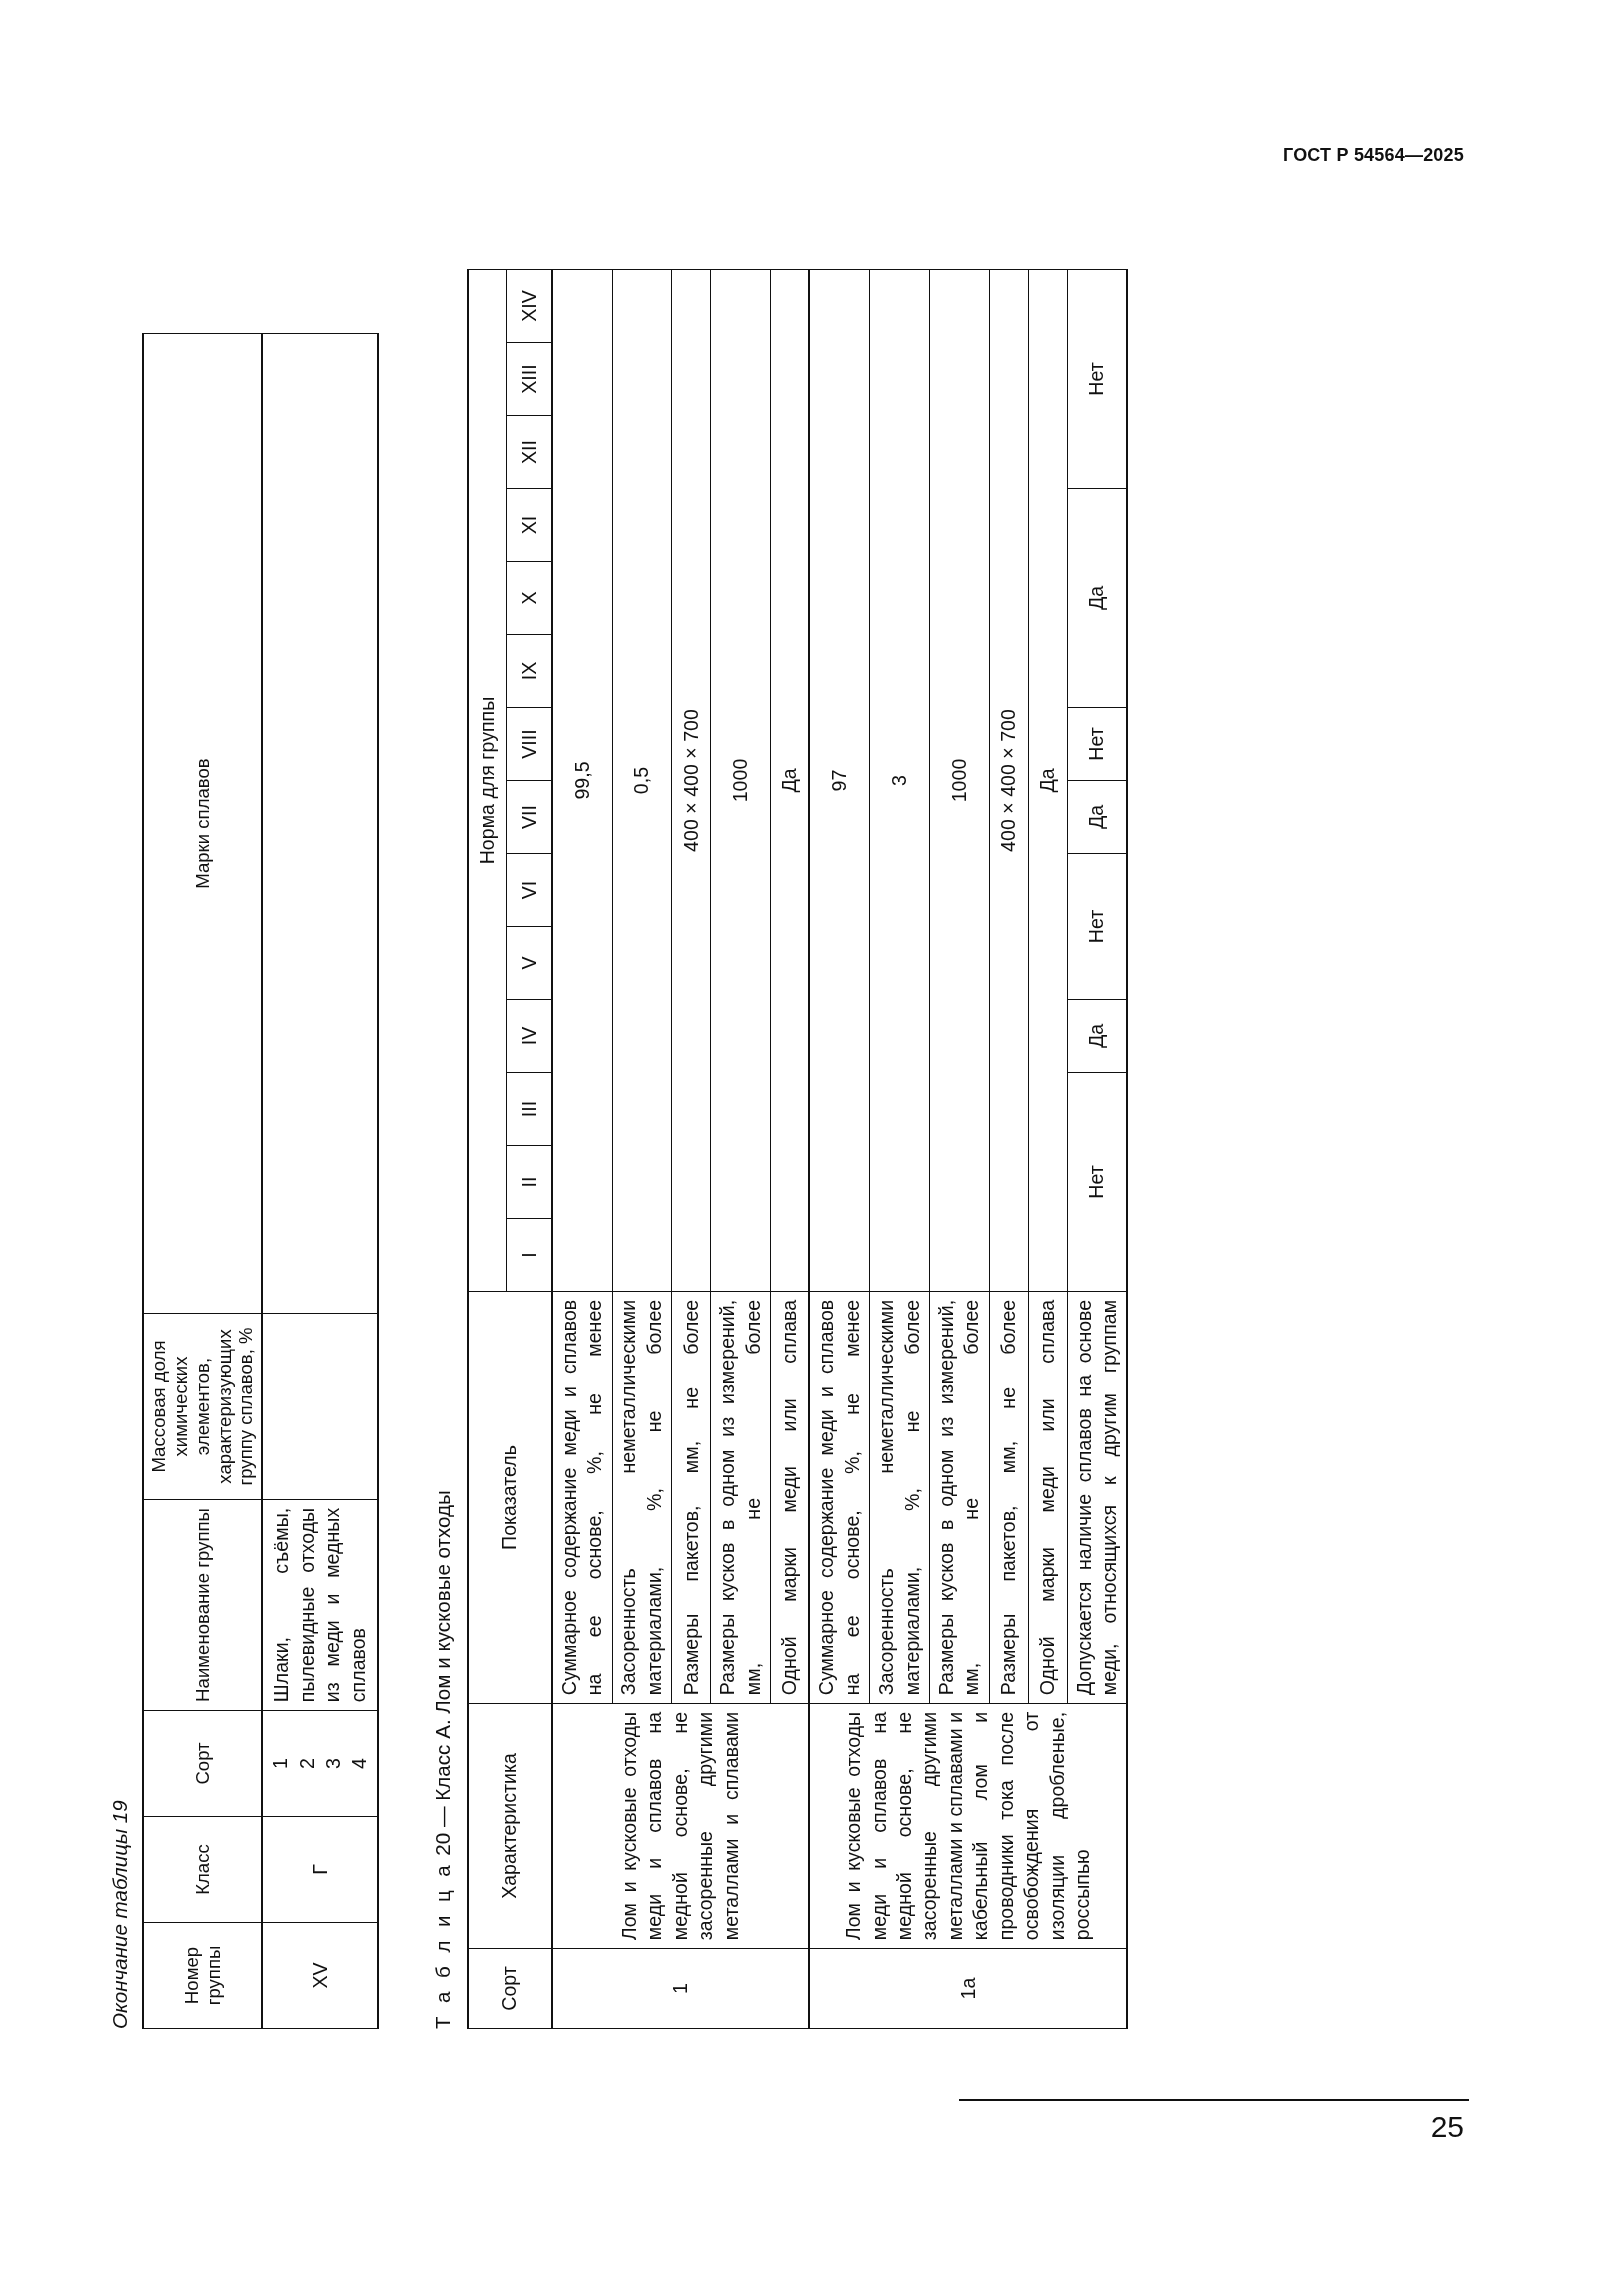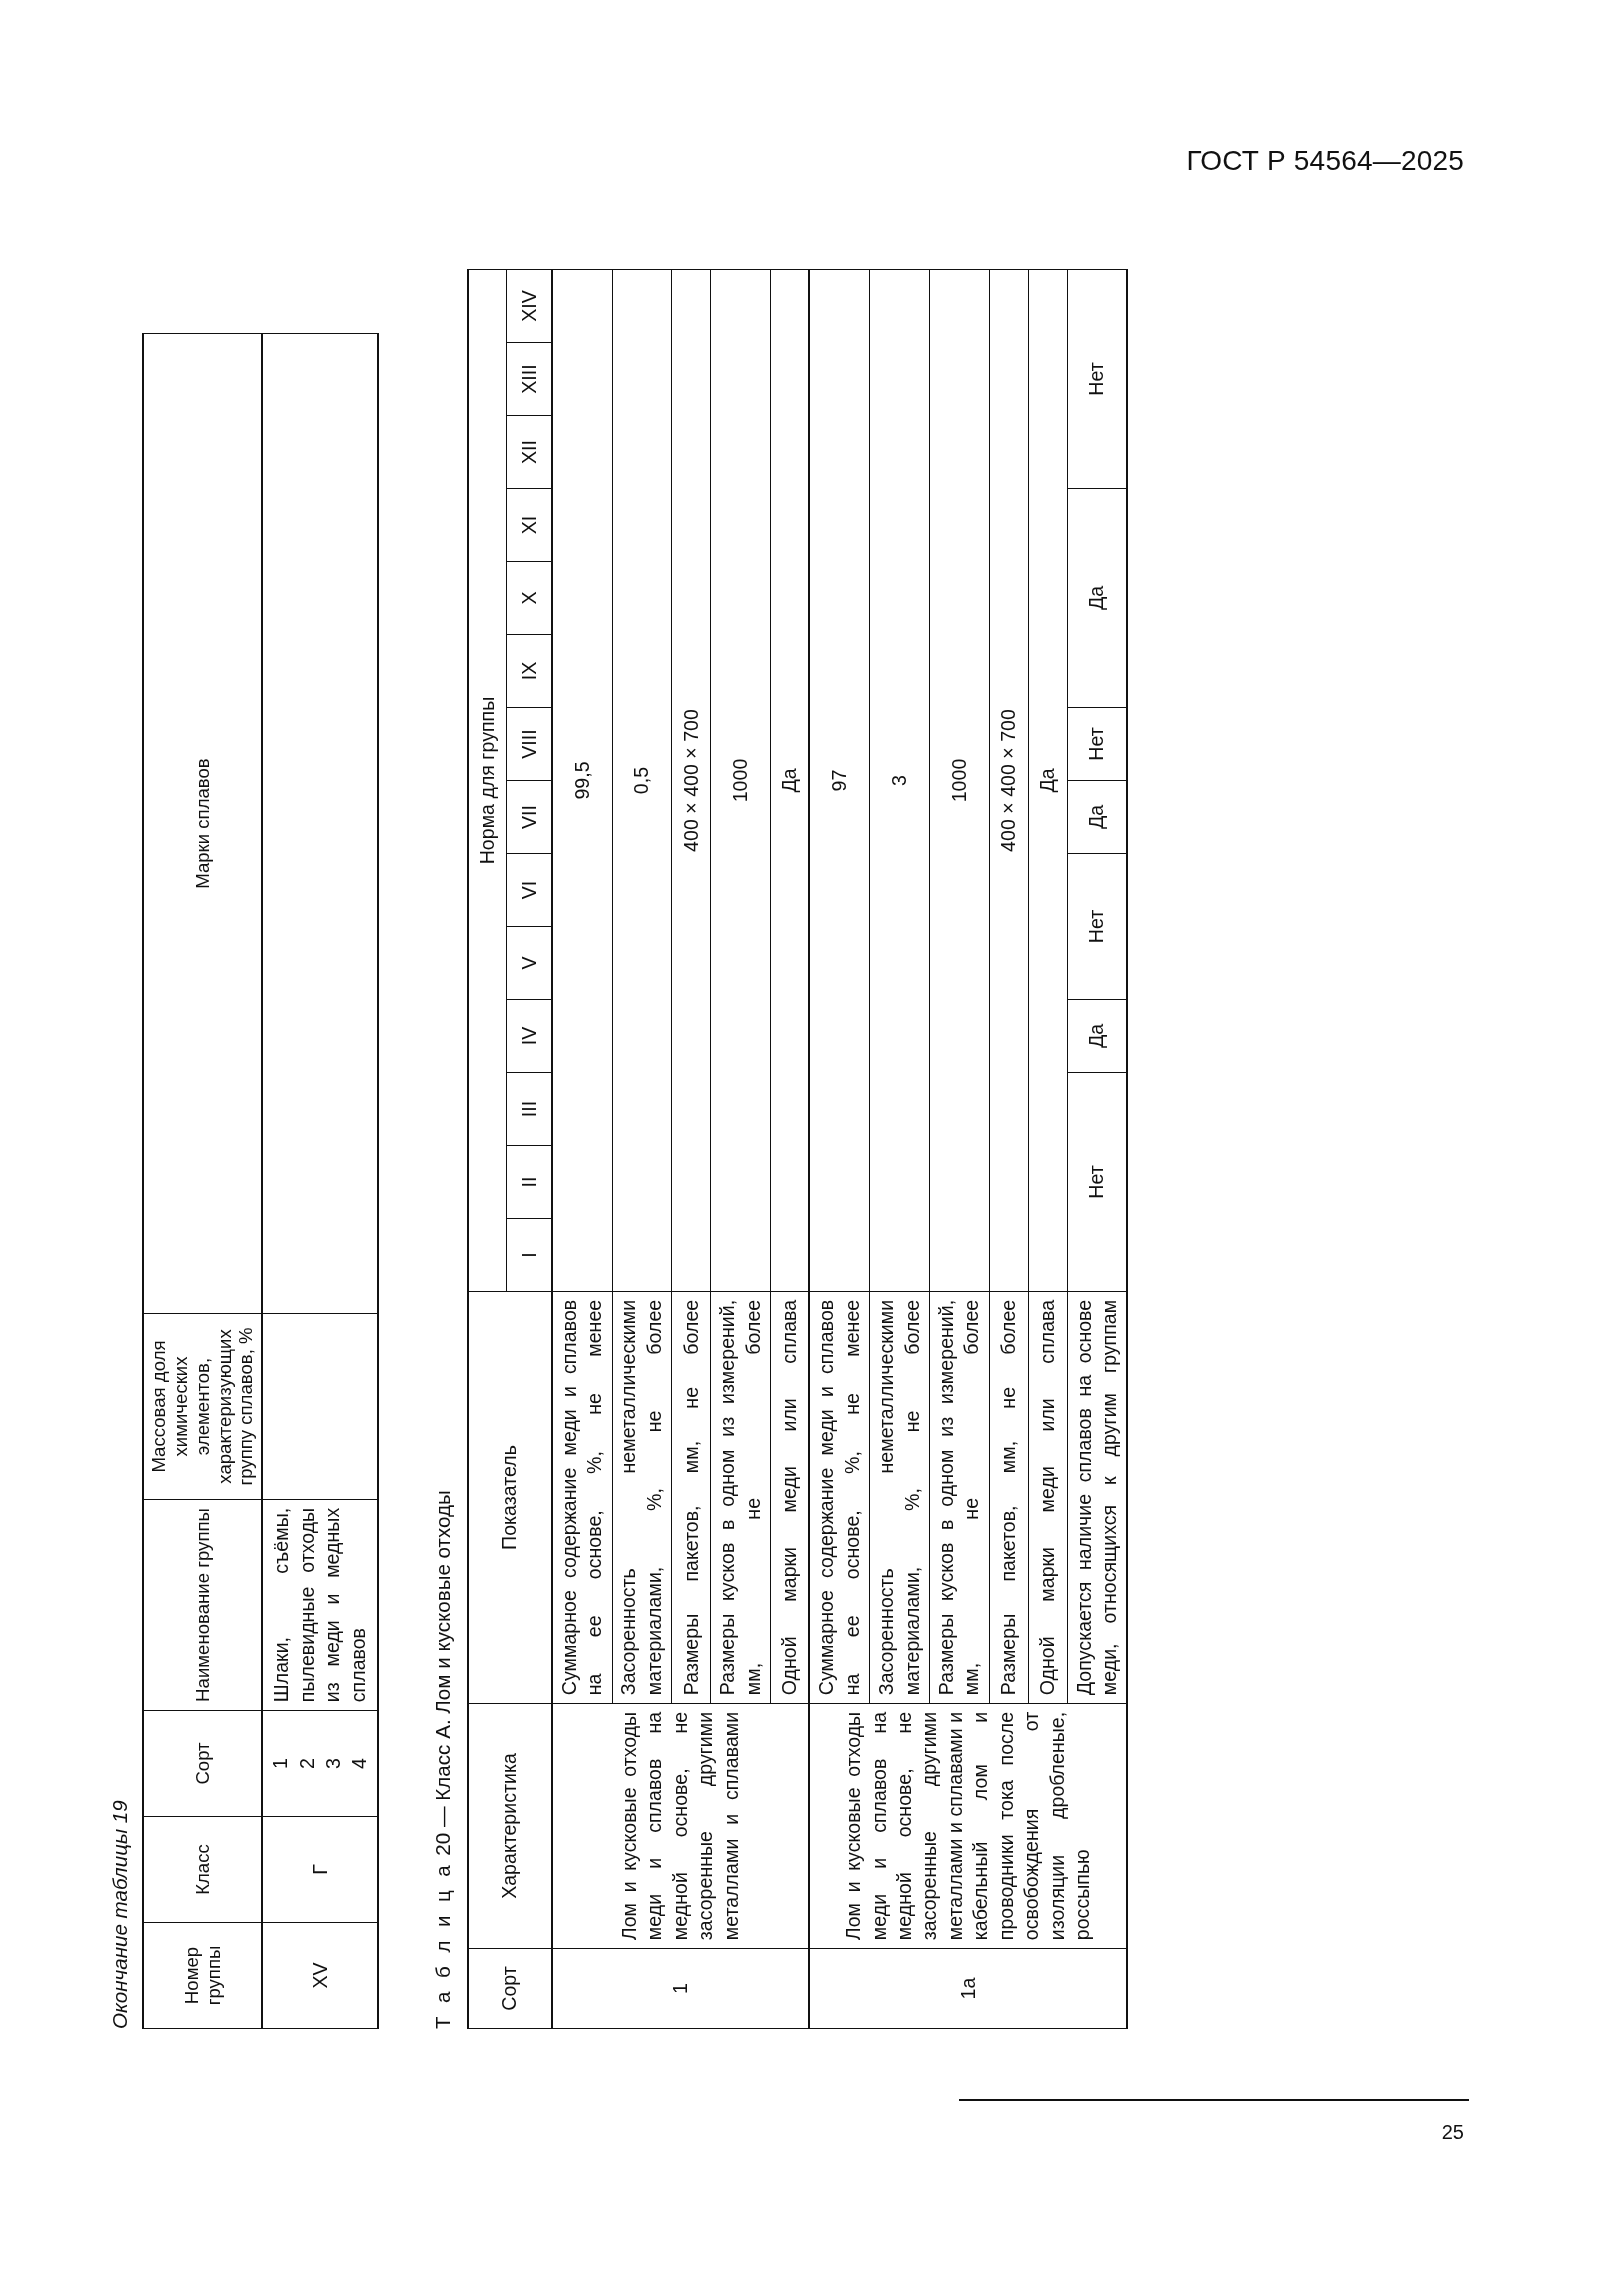--- a/index.html
+++ b/index.html
@@ -9,25 +9,25 @@
     background:#ffffff;
     font-family:"Liberation Sans", sans-serif;
     color:#111;
     position:relative;
     overflow:hidden;
   }
 
   
   .page-header{
     position:absolute; top:145px; right:157px;
-    font-size:28px; font-weight:400; letter-spacing:0.2px;
+    font-size:18px; font-weight:700; letter-spacing:0.2px;
   }
   .page-number{
     position:absolute; right:157px; bottom:149px;
-    font-size:20px; font-weight:400;
+    font-size:30px; font-weight:400;
   }
   .bottom-rule{
     position:absolute; right:152px; bottom:192px;
     width:510px; height:2px; background:#111;
   }
 
   
   
   .rot-wrap{
     position:absolute;

